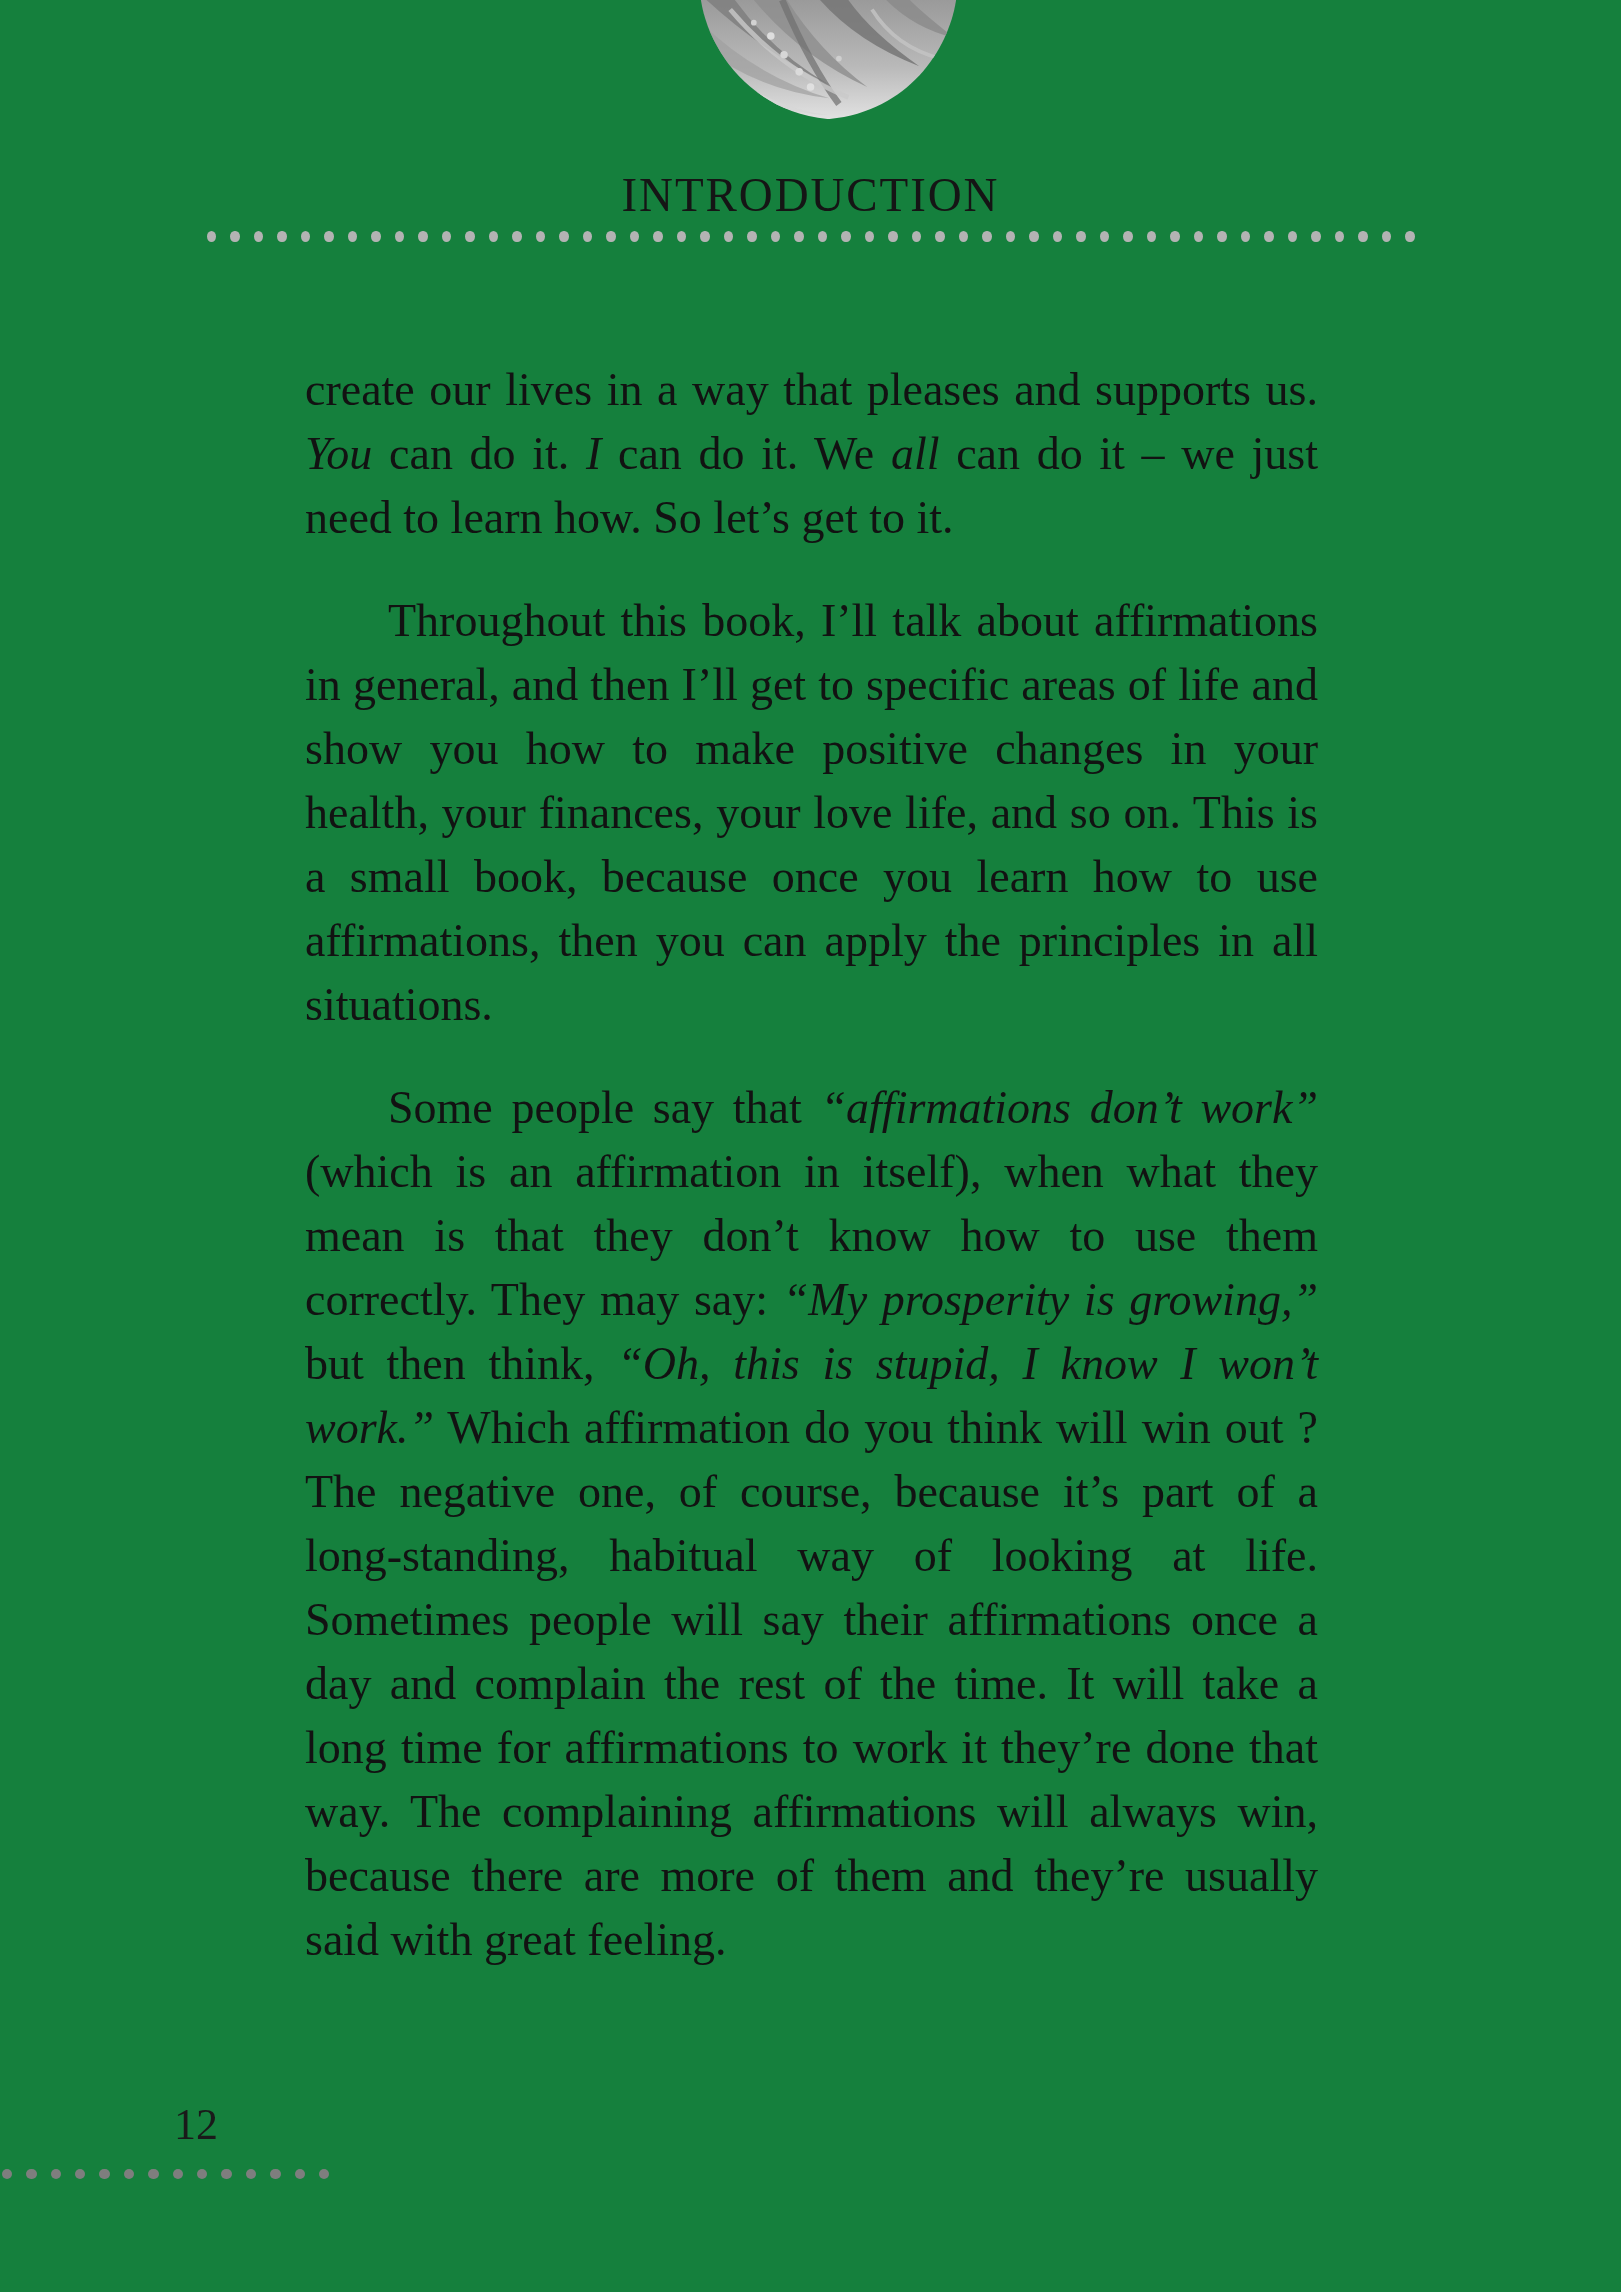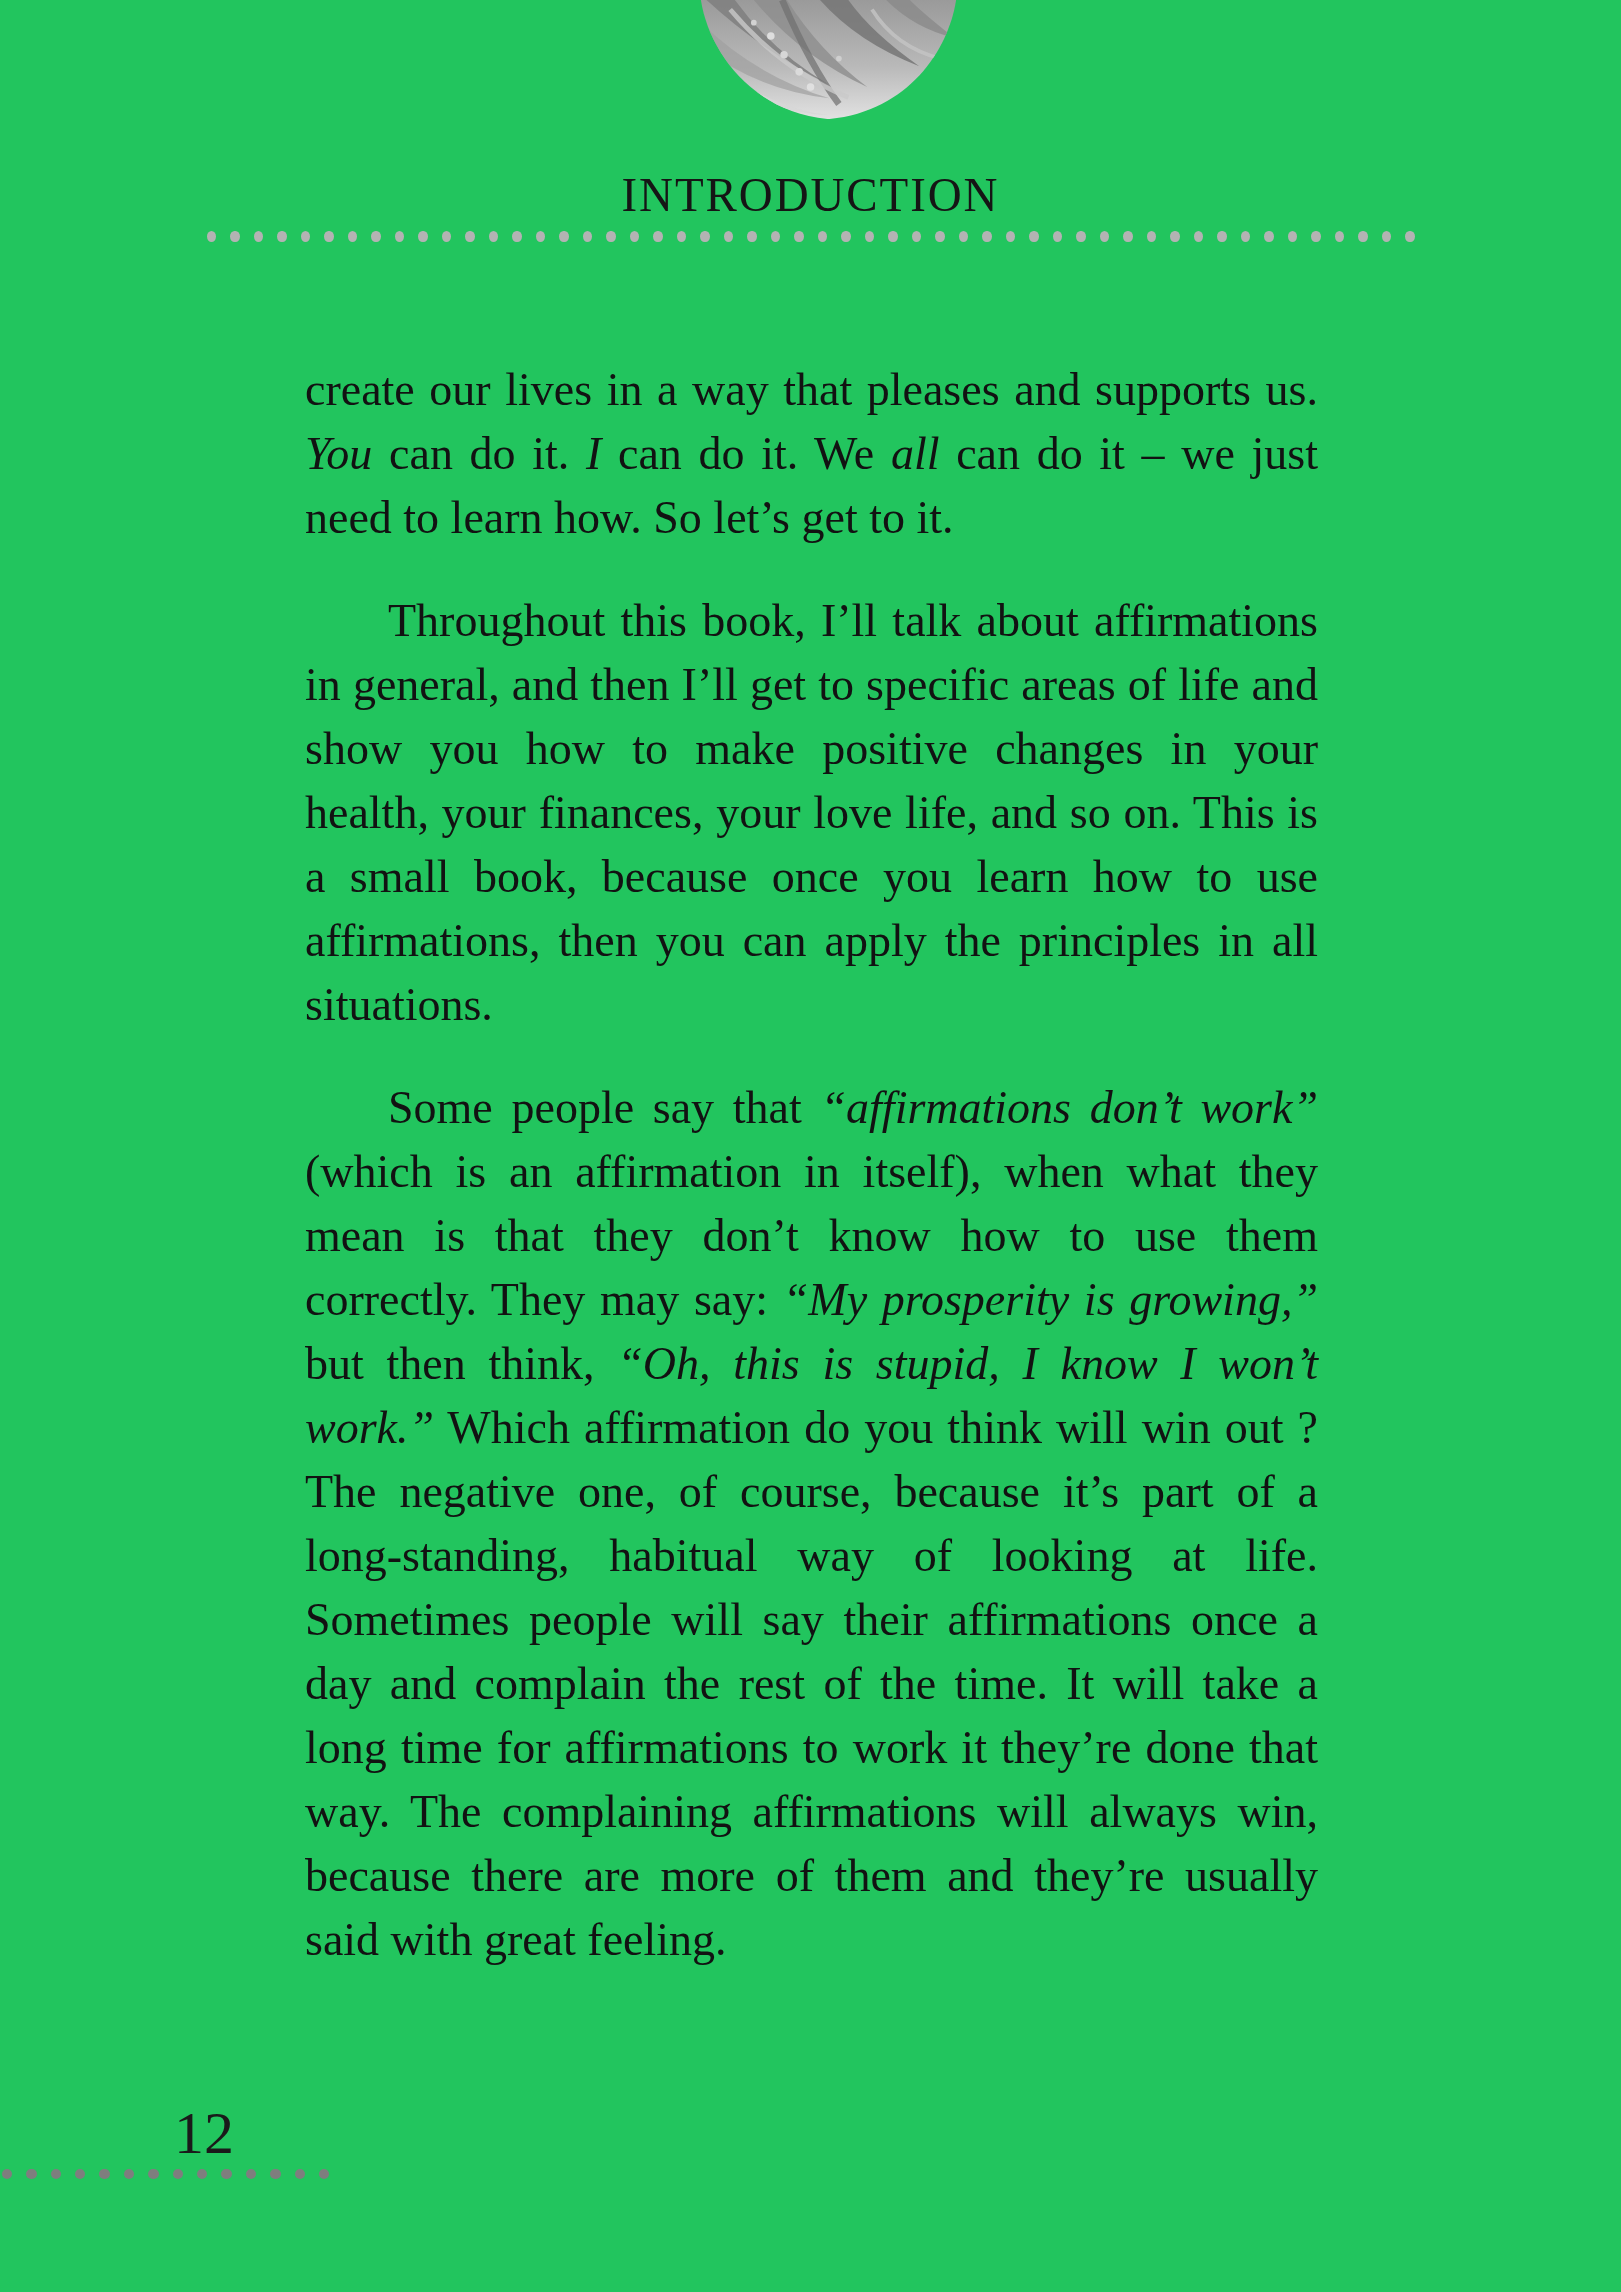--- a/index.html
+++ b/index.html
@@ -3,21 +3,21 @@
 <meta charset="utf-8">
 <style>
   html,body{margin:0;padding:0;}
   body{
     width:1621px;height:2292px;
     background:#ffffff;
     font-family:"Liberation Serif","DejaVu Serif",serif;
   }
   .page{
     position:relative;width:1621px;height:2292px;
-    background:#22c55e;overflow:hidden;
+    background:#15803d;overflow:hidden;
   }
   
   .emblem{
     position:absolute;left:697px;top:0;width:263px;height:121px;
   }
   
   .title{
     position:absolute;left:0;top:167px;width:100%;
     margin:0;text-align:center;
     font-size:47px;font-weight:normal;letter-spacing:1.9px;
@@ -35,21 +35,21 @@
     position:absolute;left:305px;top:358px;width:1013px;
     font-size:46px;line-height:64px;color:#121212;
     text-align:justify;text-justify:inter-word;
   }
   .body-text p{margin:0 0 39px 0;}
   .body-text p.indent{text-indent:83px;}
   .body-text em{font-style:italic;}
   
   .page-number{
     position:absolute;left:174px;top:2099px;
-    font-size:60px;color:#1a1a1a;
+    font-size:44px;color:#1a1a1a;
   }
 </style>
 </head>
 <body>
 
 <div class="page">
 
   <div class="emblem">
     <svg width="263" height="121" viewBox="0 0 278 128" xmlns="http://www.w3.org/2000/svg">
       <defs>

